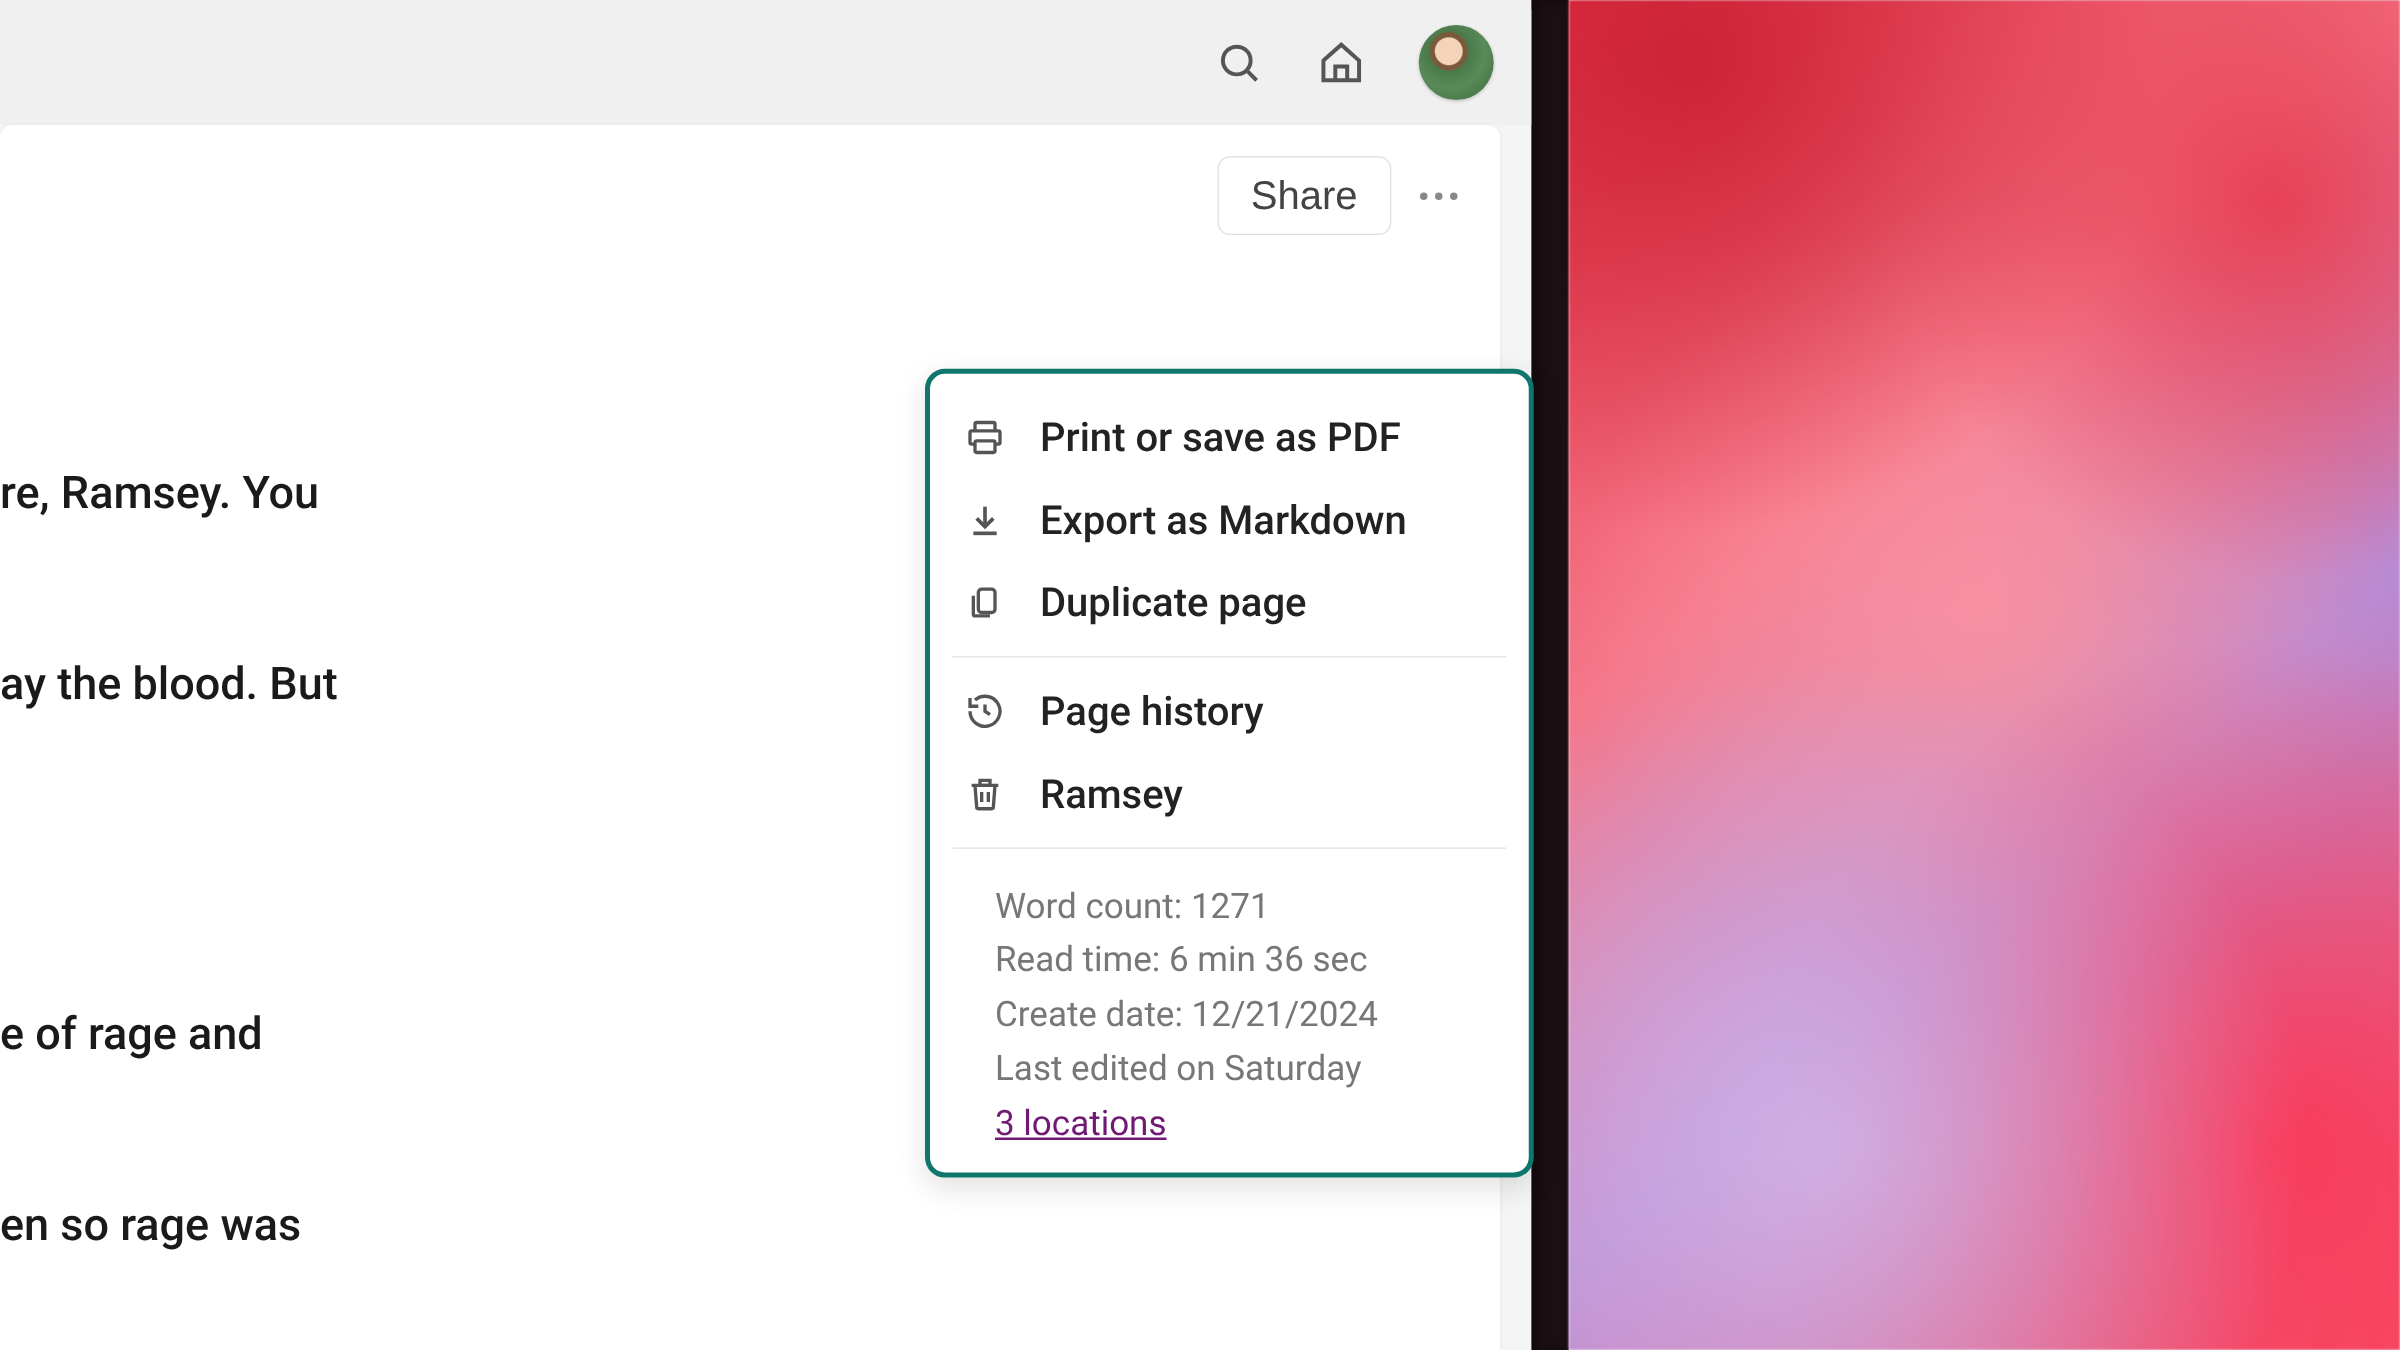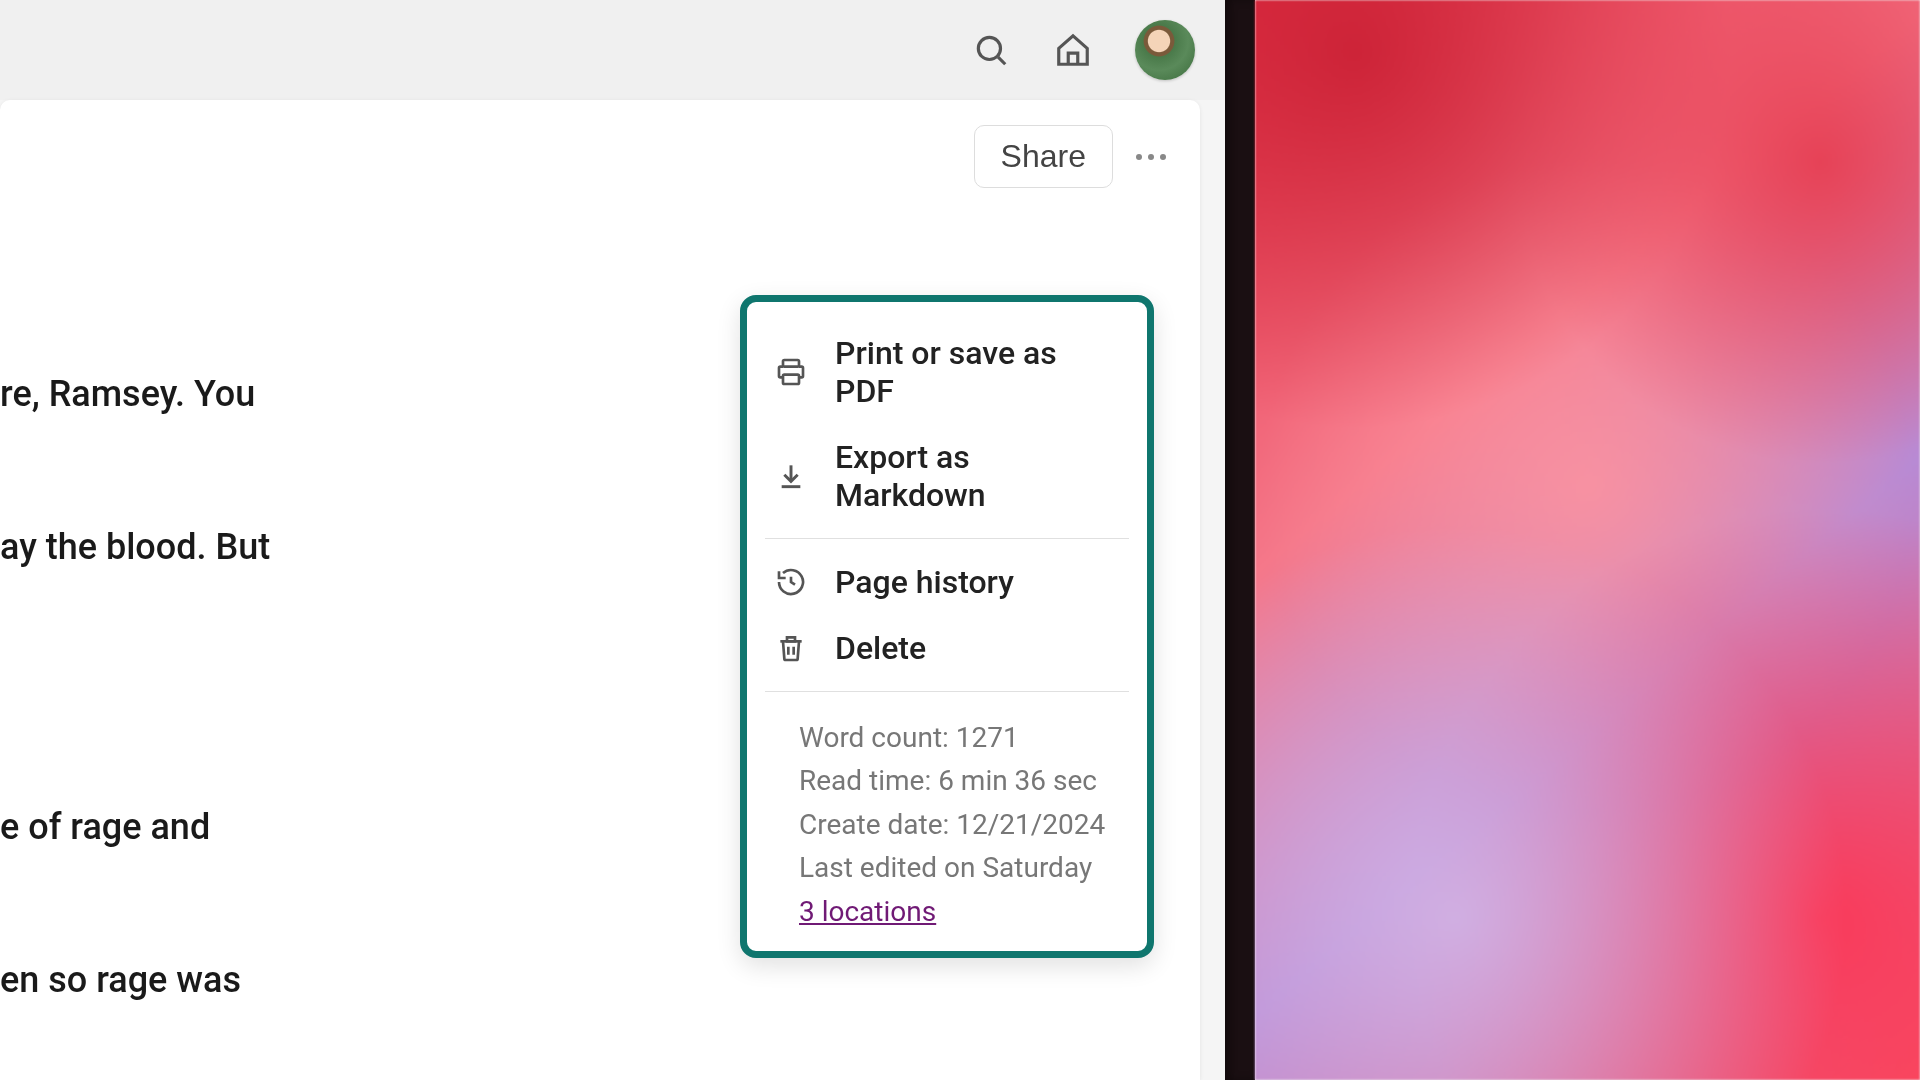--- a/index.html
+++ b/index.html
@@ -105,23 +105,23 @@
     }
     .text-line {
       display: block;
       margin-bottom: 6px;
       margin-top: 36px;
     }
     .dropdown-menu {
       position: absolute;
       top: 195px;
       left: 740px;
-      width: 414px;
+      width: 487px;
       background: #fff;
-      border: 7px solid #0f766e;
+      border: 4px solid #0f766e;
       border-radius: 16px;
       box-shadow: 0 8px 24px rgba(0,0,0,0.12);
       padding: 18px 0;
       z-index: 10;
     }
     .menu-item {
       display: flex;
       align-items: center;
       gap: 28px;
       padding: 14px 28px;
@@ -233,41 +233,50 @@
       <div class="menu-item">
         <span class="menu-icon">
           <svg viewBox="0 0 24 24" width="32" height="32" fill="none" stroke="currentColor" stroke-width="2.2">
             <path d="M12 4 V15"></path>
             <path d="M7 11 L12 16 L17 11"></path>
             <path d="M5 20 H19"></path>
           </svg>
         </span>
         <span>Export as Markdown</span>
       </div>
+      <div class="menu-item">
+        <span class="menu-icon">
+          <svg viewBox="0 0 24 24" width="32" height="32" fill="none" stroke="currentColor" stroke-width="2">
+            <rect x="8" y="4" width="10" height="14" rx="2"></rect>
+            <path d="M5 8 v11 a1 1 0 0 0 1 1 h9"></path>
+          </svg>
+        </span>
+        <span>Duplicate page</span>
+      </div>
       <div class="menu-divider"></div>
       <div class="menu-item">
         <span class="menu-icon">
           <svg viewBox="0 0 24 24" width="32" height="32" fill="none" stroke="currentColor" stroke-width="2">
             <path d="M3 12 a9 9 0 1 0 3 -6.7"></path>
             <path d="M3 4 v5 h5"></path>
             <path d="M12 8 v4 l3 2"></path>
           </svg>
         </span>
         <span>Page history</span>
       </div>
       <div class="menu-item">
         <span class="menu-icon">
           <svg viewBox="0 0 24 24" width="32" height="32" fill="none" stroke="currentColor" stroke-width="2">
             <path d="M4 7 h16"></path>
             <path d="M9 4 h6 v3 H9 z"></path>
             <path d="M6 7 l1 13 a1 1 0 0 0 1 1 h8 a1 1 0 0 0 1 -1 l1 -13"></path>
             <path d="M10 11 v6 M14 11 v6"></path>
           </svg>
         </span>
-        <span>Delete</span>
+        <span>Ramsey</span>
       </div>
       <div class="menu-divider"></div>
       <div class="menu-info">
         <div>Word count: 1271</div>
         <div>Read time: 6 min 36 sec</div>
         <div>Create date: 12/21/2024</div>
         <div>Last edited on Saturday</div>
         <div><span class="locations-link">3 locations</span></div>
       </div>
     </div>

